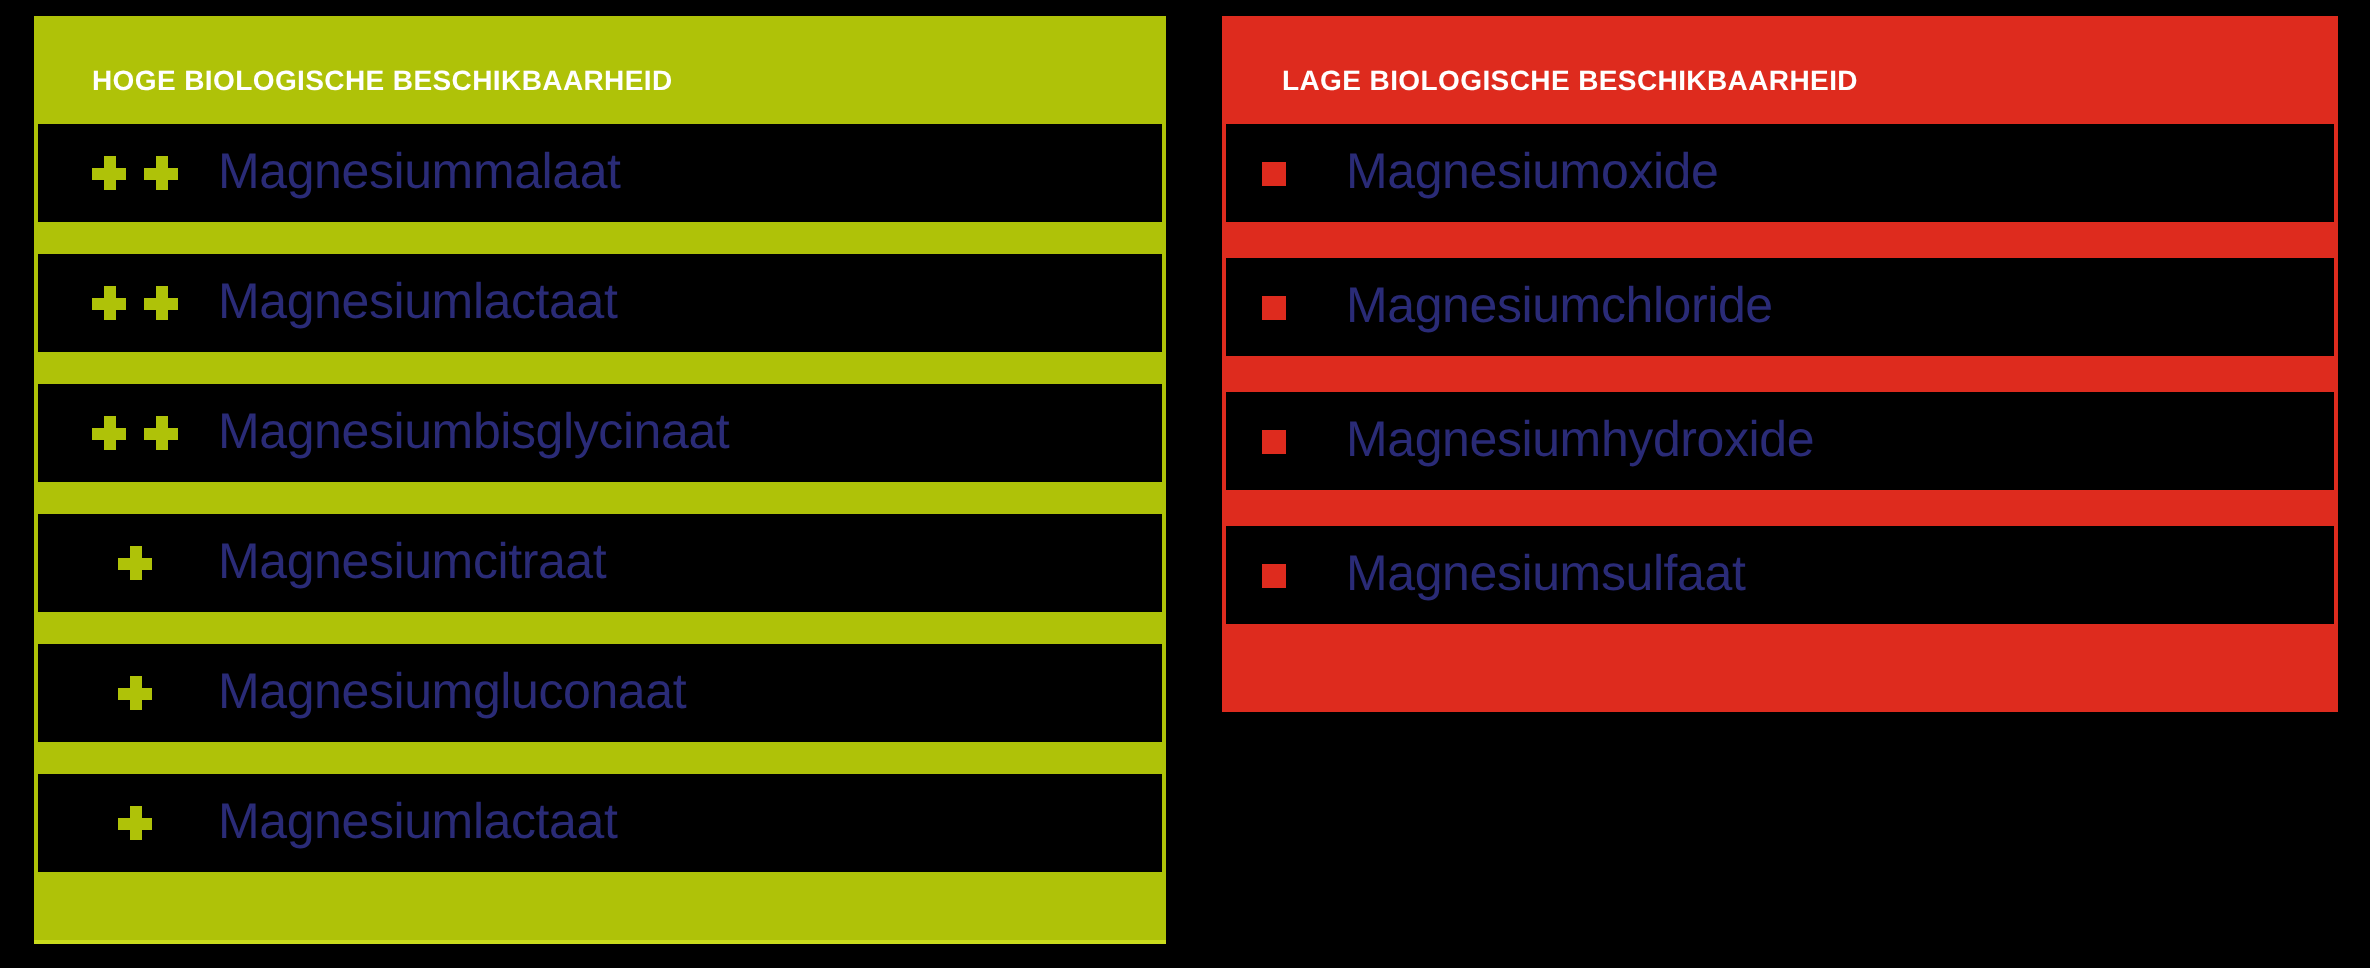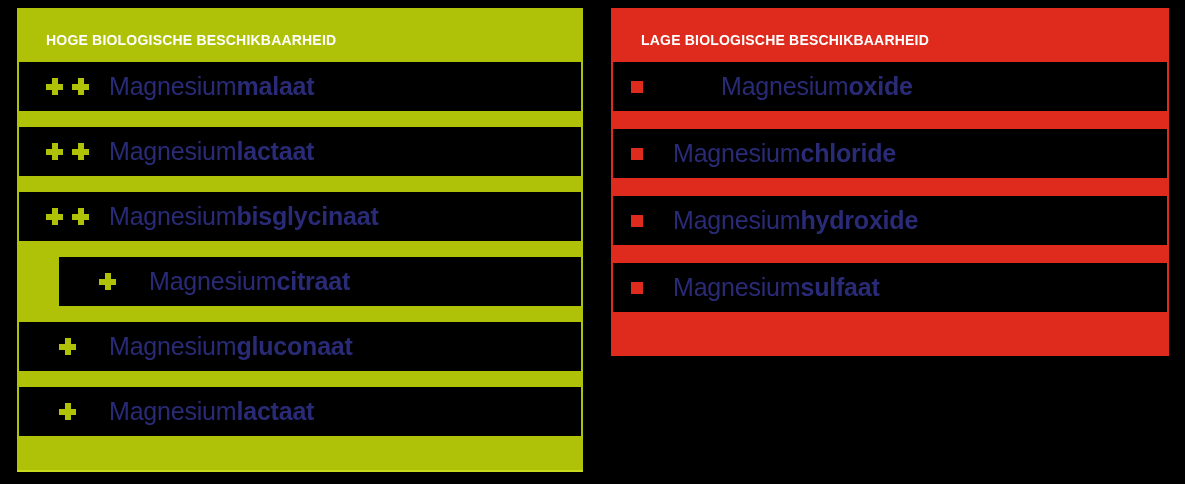--- a/index.html
+++ b/index.html
@@ -113,21 +113,21 @@
   #panel-low .row-marks { width: 60px; justify-content: flex-start; padding-left: 18px; }
 
   .row-label {
     color: #2A2B77;
     font-size: 25px;
     line-height: 1;
     white-space: nowrap;
     letter-spacing: -0.2px;
     flex: 1 1 auto;
   }
-  .row-label .strong { font-weight: bold; }
+  .row-label .strong { font-weight: normal; }
 
   
   .panel-baseline {
     position: absolute;
     left: 0; right: 0; bottom: 0;
     height: 2px;
     background: #C9DB1C;
   }
 </style>
 </head>
@@ -152,21 +152,21 @@
           </div>
           <div class="row-label"><span>Magnesium</span><span class="strong">lactaat</span></div>
         </div>
         <div class="row" style="top: 130px;">
           <div class="row-marks">
             <span class="plus"></span>
             <span class="plus"></span>
           </div>
           <div class="row-label"><span>Magnesium</span><span class="strong">bisglycinaat</span></div>
         </div>
-        <div class="row" style="top: 195px; margin-left: 40px;">
+        <div class="row" style="top: 195px;">
           <div class="row-marks">
             <span class="plus"></span>
           </div>
           <div class="row-label"><span>Magnesium</span><span class="strong">citraat</span></div>
         </div>
         <div class="row" style="top: 260px;">
           <div class="row-marks">
             <span class="plus"></span>
           </div>
           <div class="row-label"><span>Magnesium</span><span class="strong">gluconaat</span></div>
@@ -177,21 +177,21 @@
           </div>
           <div class="row-label"><span>Magnesium</span><span class="strong">lactaat</span></div>
         </div>
       </div>
     <div class="panel-baseline"></div>
   </section>
 
   <section class="panel" id="panel-low">
     <h2 class="panel-heading">LAGE BIOLOGISCHE BESCHIKBAARHEID</h2>
     <div class="rows" id="rows-low">
-        <div class="row" style="top: 0px; gap: 48px;">
+        <div class="row" style="top: 0px;">
           <div class="row-marks">
             <span class="square-bullet"></span>
           </div>
           <div class="row-label"><span>Magnesium</span><span class="strong">oxide</span></div>
         </div>
         <div class="row" style="top: 67px;">
           <div class="row-marks">
             <span class="square-bullet"></span>
           </div>
           <div class="row-label"><span>Magnesium</span><span class="strong">chloride</span></div>

